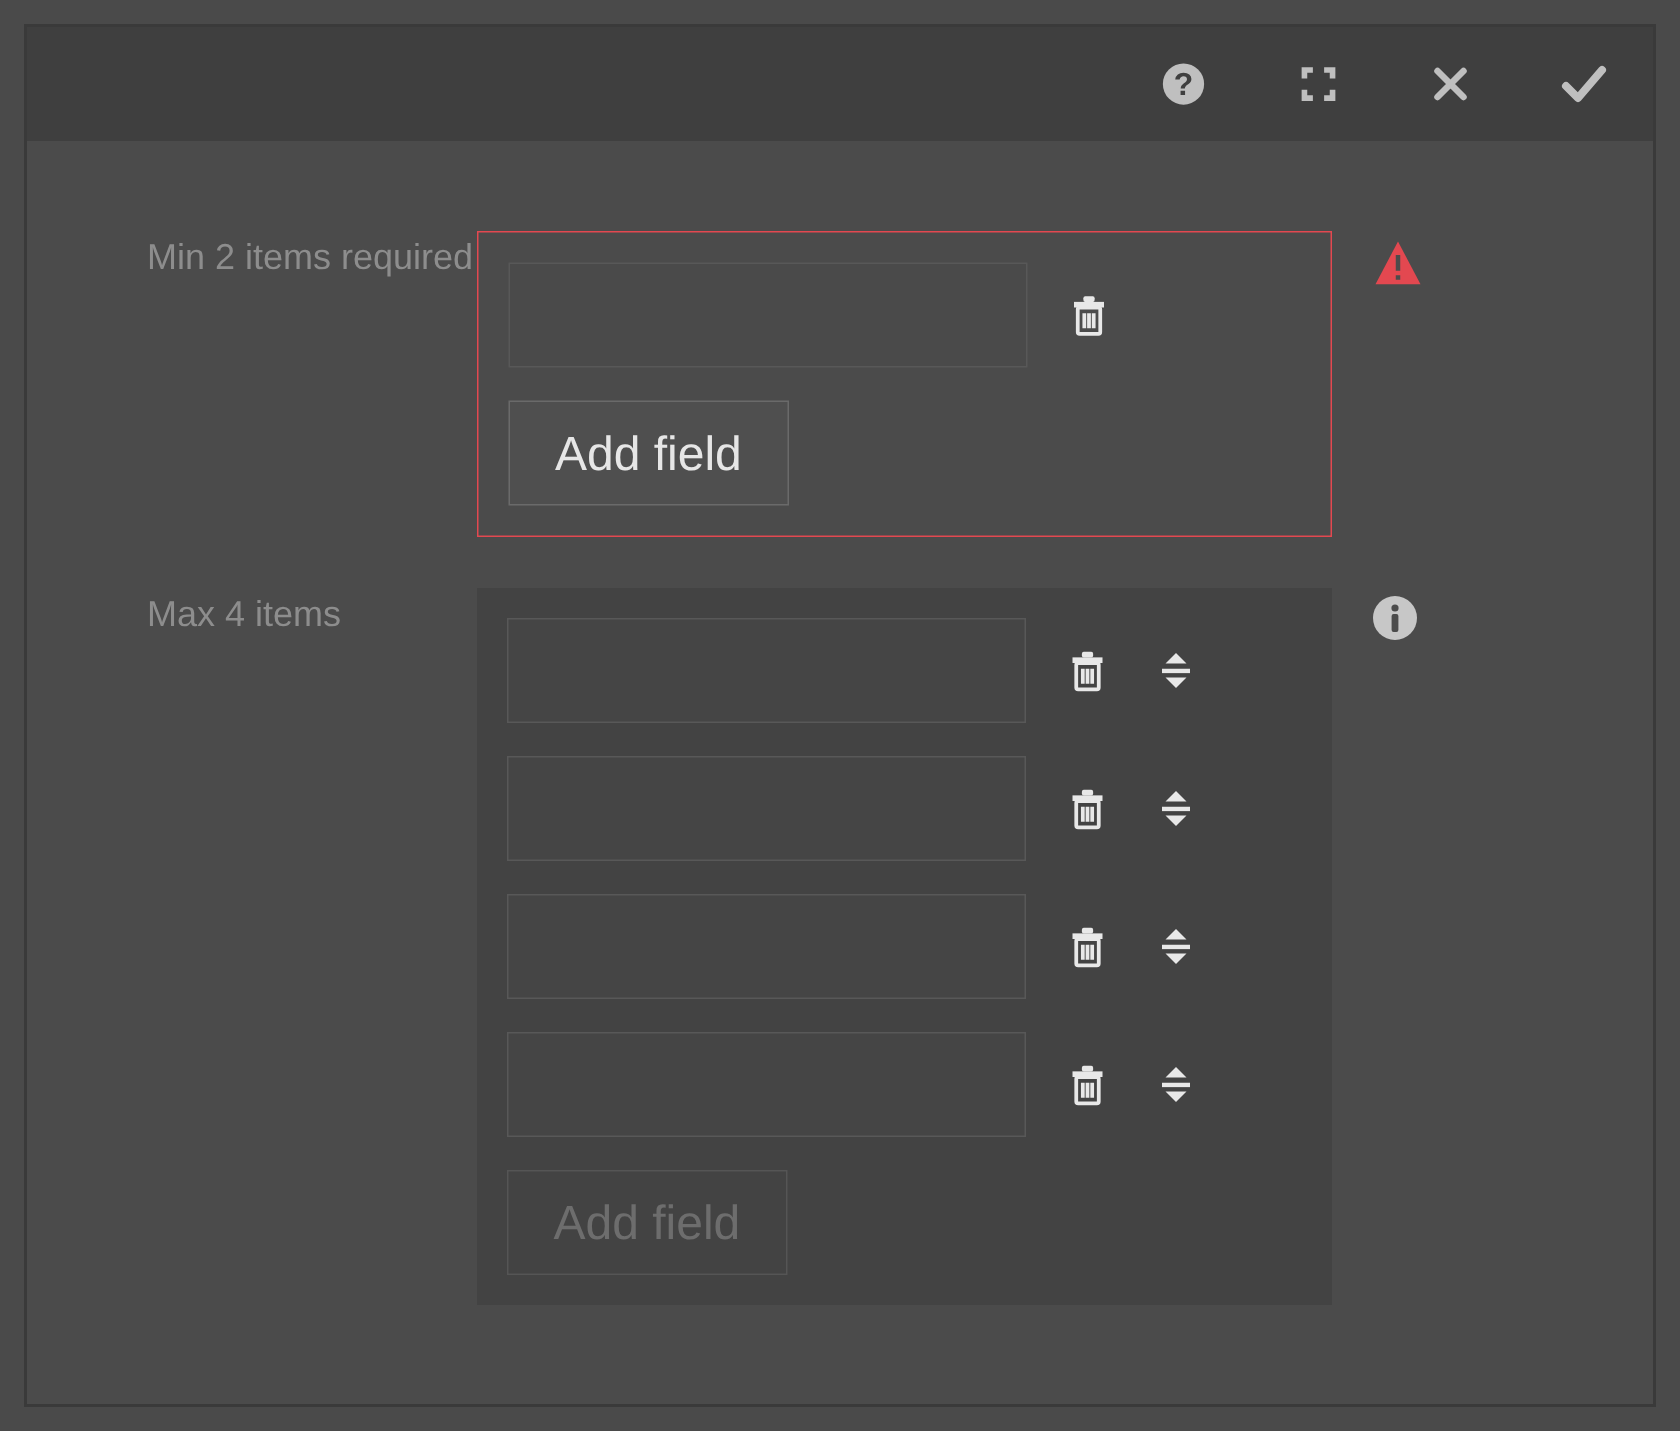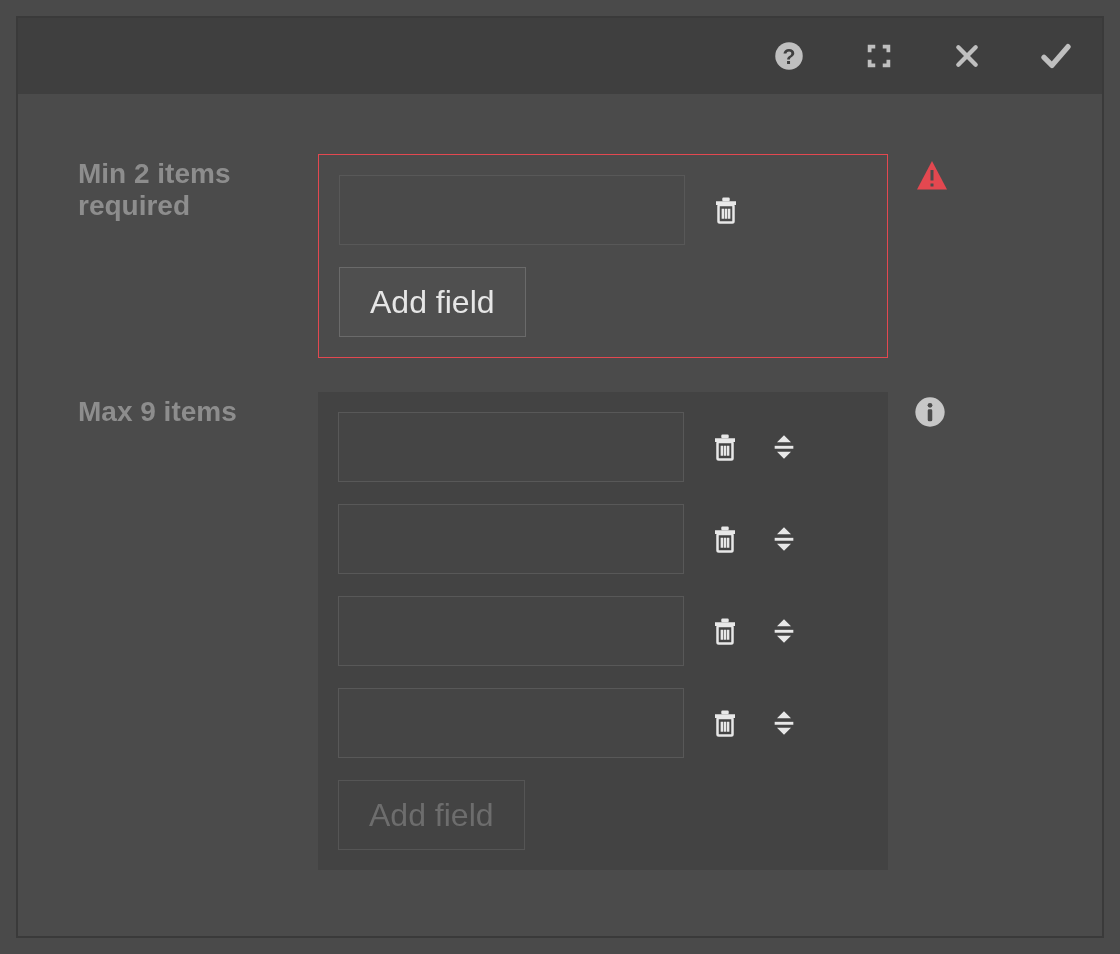--- a/index.html
+++ b/index.html
@@ -38,25 +38,24 @@
   .content {
     padding: 32px 0 32px 0;
   }
   .form-row {
     display: flex;
     align-items: flex-start;
     margin-top: 28px;
   }
   .form-label {
     width: 300px;
-    padding-left: 60px;
+    padding-left: 80px;
     padding-top: 4px;
-    font-size: 28px;
+    font-size: 24px;
     color: #8d8d8d;
-    font-weight: bold;
   }
   .form-field {
     width: 570px;
   }
   .side-icon {
     padding-left: 26px;
     padding-top: 4px;
   }
   .multifield {
     padding: 20px 20px 20px 20px;
@@ -198,21 +197,21 @@
           </div>
         </div>
         <div class="side-icon">
           <svg width="36" height="36" viewBox="0 0 24 24" style="color:#e34850">
               <use href="#i-alert"></use>
             </svg>
         </div>
       </div>
 
       <div class="form-row" style="margin-top:34px">
-        <div class="form-label">Max 9 items</div>
+        <div class="form-label">Max 4 items</div>
         <div class="form-field">
           <div class="multifield filled">
             <div class="mf-item">
               <input type="text" value="" style="">
               <button class="icon-btn">
                   <svg width="30" height="32" viewBox="0 0 24 24">
                     <use href="#i-trash"></use>
                   </svg>
                 </button>
               <button class="icon-btn">

